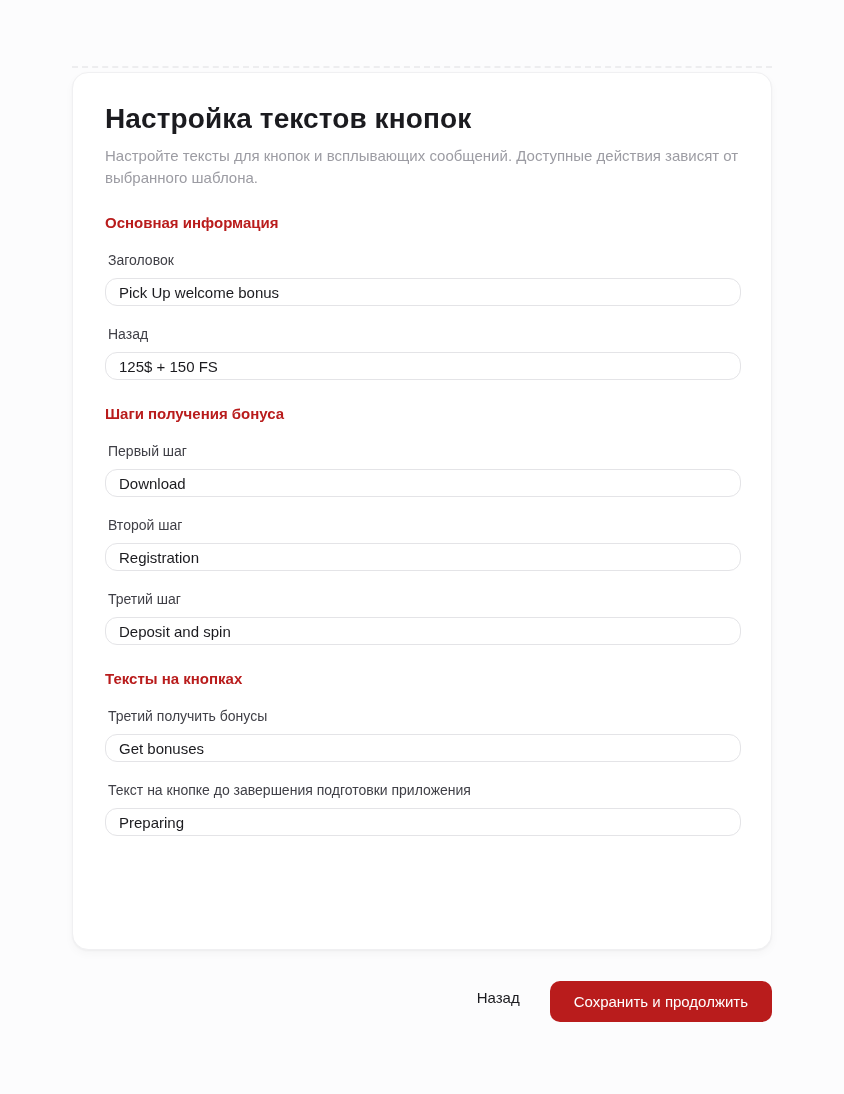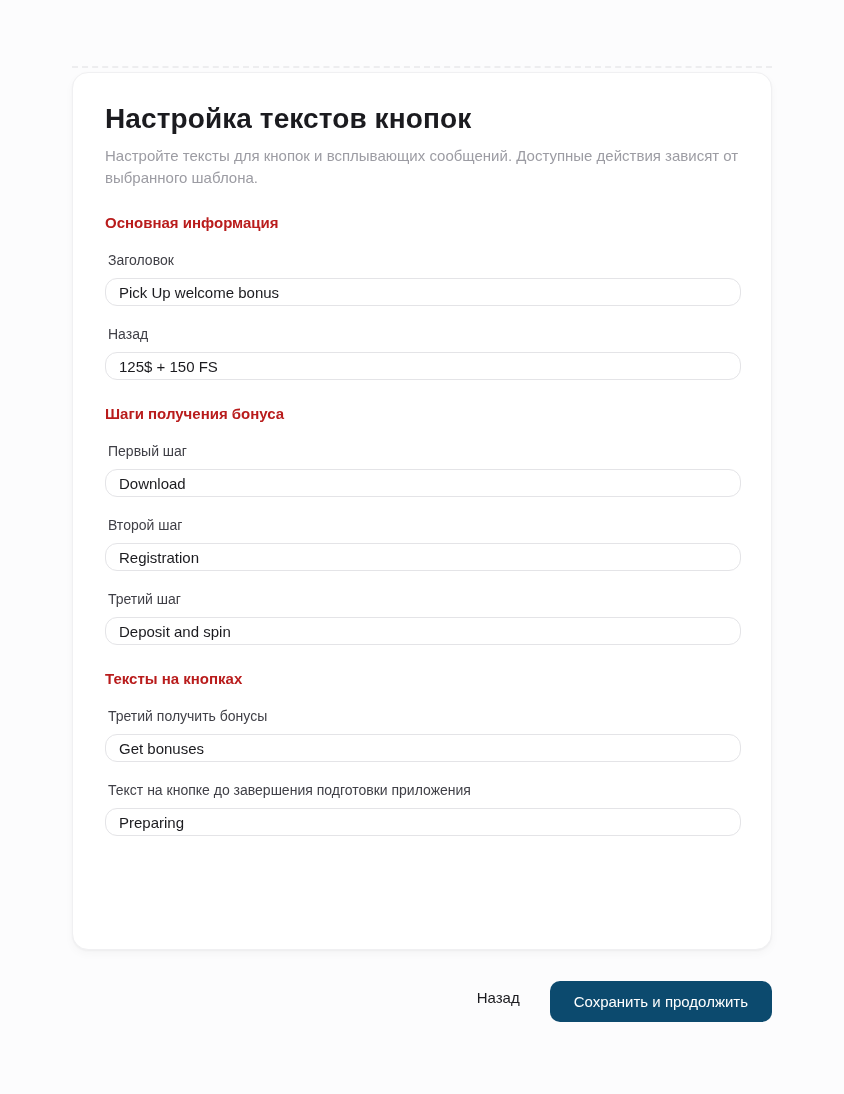--- a/index.html
+++ b/index.html
@@ -105,21 +105,21 @@
     font-weight: 500;
     color: #1b1b1f;
     cursor: pointer;
   }
 
   .save-button {
     height: 41px;
     padding: 0 24px;
     border: none;
     border-radius: 10px;
-    background: #0c4a6e;
+    background: #b91c1c;
     font-family: "Liberation Sans", "DejaVu Sans", sans-serif;
     font-size: 15px;
     font-weight: 500;
     color: #ffffff;
     cursor: pointer;
   }
 </style>
 </head>
 <body>
 

